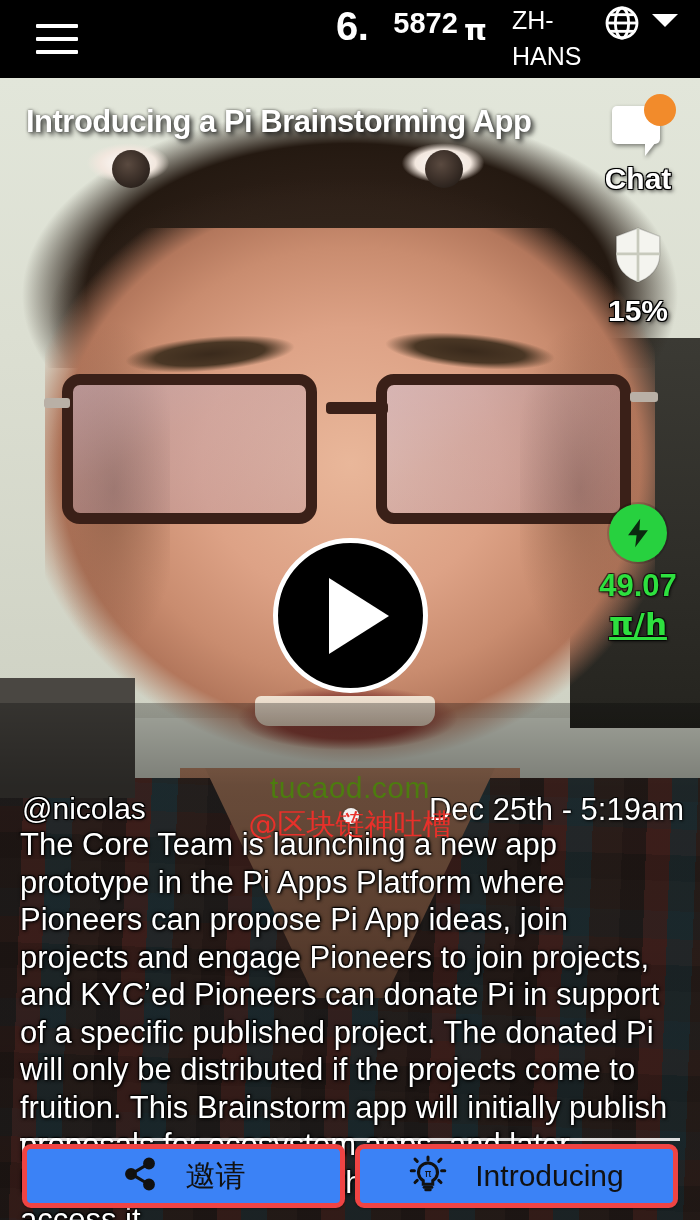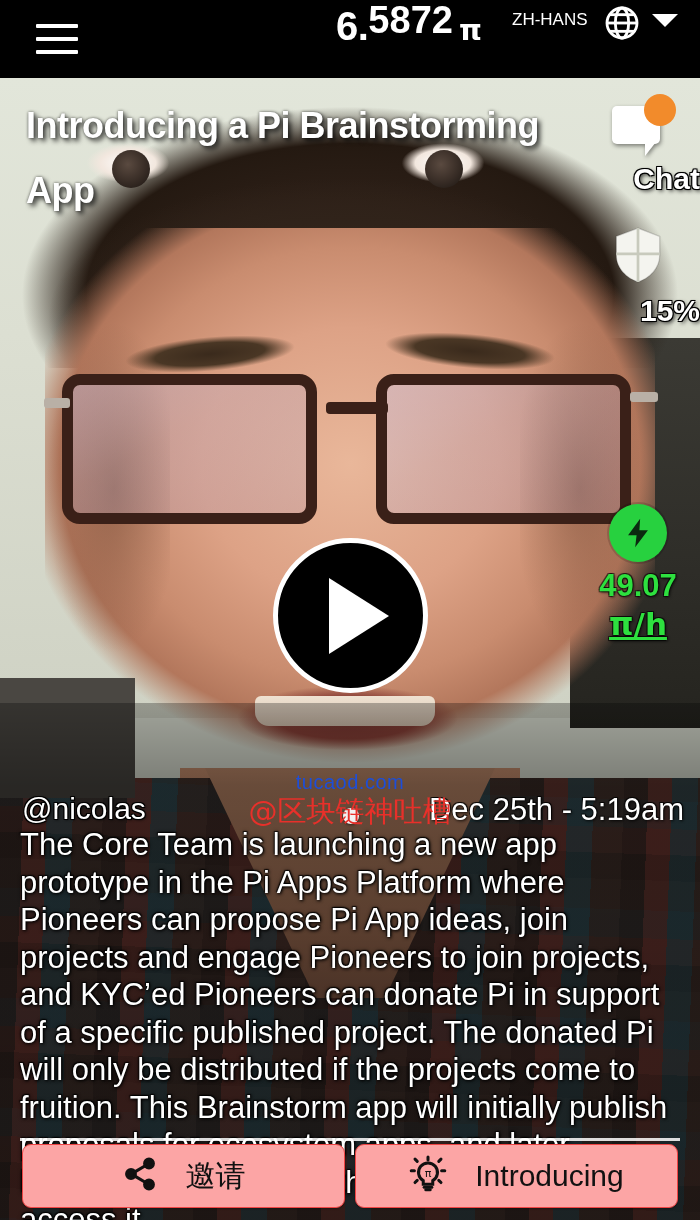--- a/index.html
+++ b/index.html
@@ -34,27 +34,27 @@
     background: #fff; border-radius: 1px;
   }
   .balance {
     position: absolute; left: 336px; top: 6px;
     color: #fff;
     display: flex; align-items: baseline;
     font-weight: bold;
     letter-spacing: -0.5px;
   }
   .bal-int { font-size: 40px; line-height: 1; }
-  .bal-frac { font-size: 38px; line-height: 1; position: relative; top: -7px; letter-spacing: 0px;}
+  .bal-frac { font-size: 29px; line-height: 1; position: relative; top: -7px; letter-spacing: 0px; margin-left: 25px;}
   .bal-pi { font-size: 29px; line-height: 1; margin-left: 6px; font-family: "DejaVu Sans", sans-serif; }
 
   .lang {
     position: absolute; left: 512px; top: 2px;
     width: 86px;
-    color: #fff; font-size: 17px; line-height: 36px;
+    color: #fff; font-size: 25px; line-height: 36px;
     text-align: left;
     cursor: pointer;
   }
   .globe {
     position: absolute; left: 602px; top: 3px;
     width: 40px; height: 40px; cursor: pointer;
   }
   .chev {
     position: absolute; left: 652px; top: 14px;
     width: 0; height: 0;
@@ -185,32 +185,32 @@
   .photo-dim {
     position: absolute; top: 625px; left: 0; width: 700px; height: 595px;
     background: linear-gradient(180deg, rgba(0,0,0,.28) 0%, rgba(0,0,0,.45) 14%, rgba(0,0,0,.50) 100%);
   }
 
   
   .post-title {
     position: absolute; top: 16px; left: 26px;
     width: 520px;
     color: #fff;
-    font-size: 36px;
+    font-size: 31px;
     font-weight: bold;
     line-height: 1.8;
     letter-spacing: -0.5px;
     text-shadow: 3px 3px 5px rgba(0,0,0,.75), 0 0 3px rgba(0,0,0,.6);
     z-index: 12;
   }
 
   
   .rail { position: absolute; top: 0; right: 0; width: 124px; z-index: 16; }
   .rail-item {
-    width: 124px; text-align: right; cursor: pointer;
+    width: 124px; text-align: center; cursor: pointer;
   }
   .rail-item .lbl {
     color: #fff; font-weight: bold; font-size: 30px;
     text-shadow: 2px 2px 4px rgba(0,0,0,.8), 0 0 2px #000,
                  -1px -1px 0 #000, 1px -1px 0 #000, -1px 1px 0 #000, 1px 1px 0 #000;
     margin-top: 2px;
     display: block;
   }
   .chat-wrap { position: relative; width: 124px; height: 68px; margin-top: 14px; }
   .chat-bubble {
@@ -287,42 +287,42 @@
   }
   .date {
     position: absolute; right: 16px; top: 8px;
     color: #fff; font-size: 31px;
     text-shadow: 1px 1px 3px rgba(0,0,0,.9), -1px -1px 0 rgba(0,0,0,.7), 1px -1px 0 rgba(0,0,0,.7);
   }
   .watermark {
     position: absolute; top: 692px; left: 0; width: 700px;
     text-align: center; z-index: 21; pointer-events: none;
   }
-  .wm1 { color: #1d4ed8; font-size: 20px; line-height: 1.22; display:block; letter-spacing:.5px; }
+  .wm1 { color: #4d7c0f; font-size: 30px; line-height: 1.22; display:block; letter-spacing:.5px; }
   .wm2 { color: #e8302a; font-size: 29px; line-height: 1.22; display:block; font-family:"DejaVu Sans", sans-serif; }
   .body-text {
     position: absolute; top: 748px; left: 20px; width: 664px;
     color: #fff; font-size: 31px; line-height: 1.21;
     text-shadow: 1px 1px 3px rgba(0,0,0,.95), -1px -1px 1px rgba(0,0,0,.75), 1px -1px 1px rgba(0,0,0,.75), 0 0 4px rgba(0,0,0,.8);
     z-index: 20;
   }
 
   
   .action-divider {
     position: absolute; bottom: 79px; left: 20px; width: 660px; height: 3px;
     background: rgba(255,255,255,.85); z-index: 25;
   }
   .actions {
     position: absolute; bottom: 8px; left: 0; width: 700px; height: 68px;
     display: flex; gap: 10px; padding: 0 22px; z-index: 25;
   }
   .action-btn {
     flex: 1; height: 64px;
-    background: #fca5a5;
-    border: 1px solid #ef4444;
+    background: #3b82f6;
+    border: 5px solid #ef4444;
     border-radius: 9px;
     display: flex; align-items: center; justify-content: center; gap: 28px;
     cursor: pointer;
     box-shadow: 0 1px 2px rgba(0,0,0,.3);
   }
   .action-btn .txt { color: #111; font-size: 30px; font-family:"DejaVu Sans", sans-serif;}
   .action-btn .txt-en { color: #111; font-size: 30px; font-family:"Liberation Sans", sans-serif;}
 </style>
 </head>
 <body>

